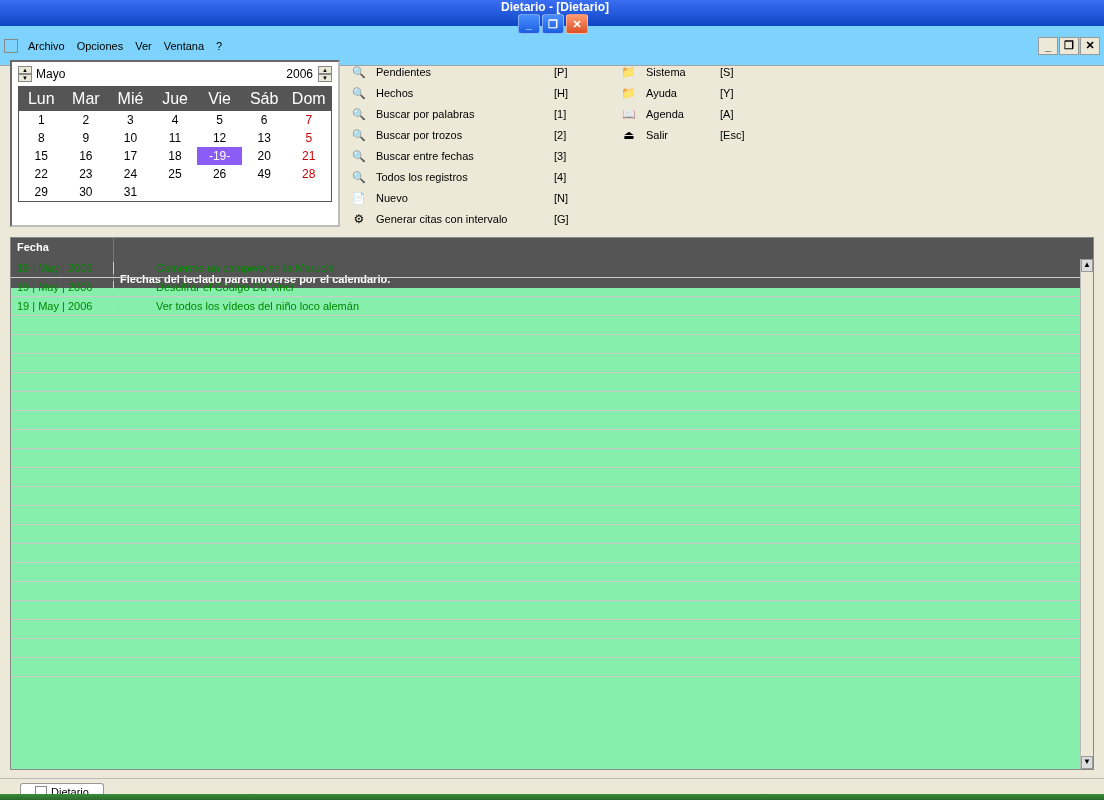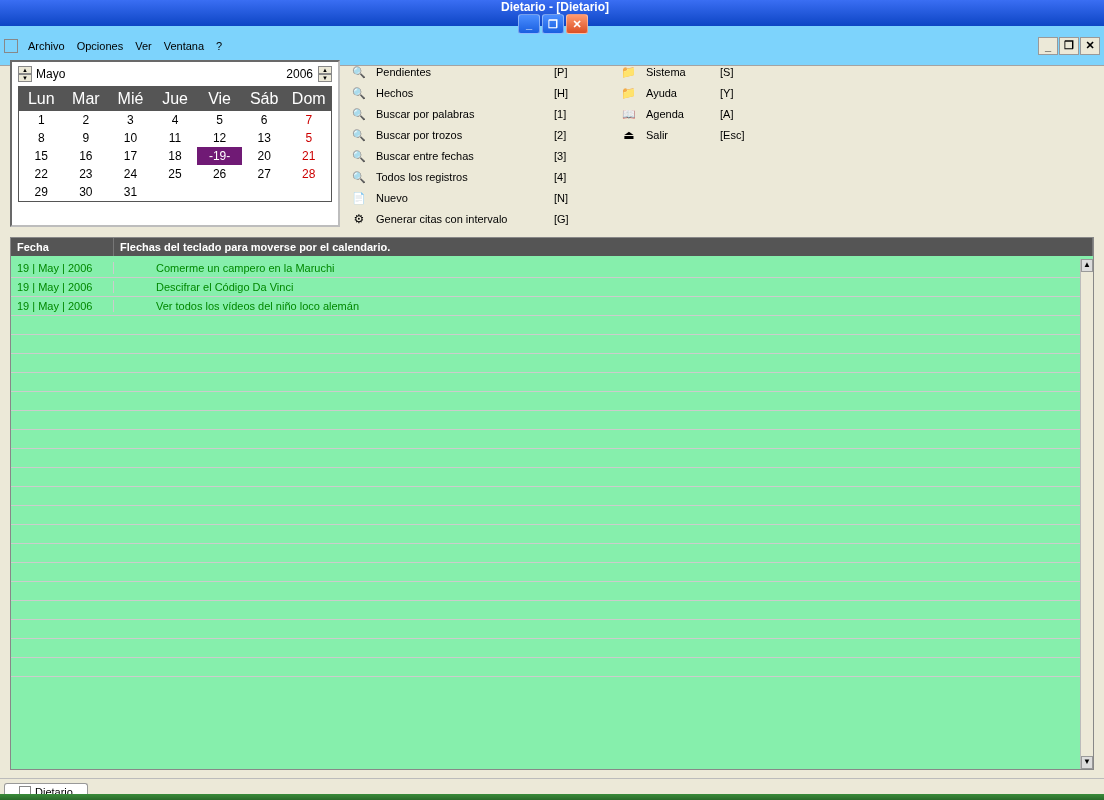--- a/index.html
+++ b/index.html
@@ -30,21 +30,21 @@
 .cal-head { display:flex; align-items:center; margin-bottom:4px;}
 .spinner { width:14px; display:flex; flex-direction:column;}
 .spinner div { height:8px; border:1px solid #888; background:#ece9d8; font-size:6px; text-align:center; line-height:6px;}
 .cal-month { flex:1; padding-left:4px; font-size:12px;}
 .cal-year { padding-right:5px; font-size:12px;}
 .cal-grid { border:1px solid #555; background:white; }
 .cal-row { display:flex;}
 .cal-cell { flex:1; text-align:center; padding:2px 0; font-size:12px; overflow:hidden;}
 .cal-header-row .cal-cell { background:#555; color:white; font-size:16px; padding:3px 0;}
 .cal-cell.sunday { color:#c00; }
-.cal-cell.selected { background:#701a75; color:white; }
+.cal-cell.selected { background:#8b5cf6; color:white; }
 
 
 .actions { display:flex; gap:30px; padding-top:4px;}
 .action-col { display:flex; flex-direction:column; gap:5px;}
 .action-item { display:flex; align-items:center; gap:8px; white-space:nowrap;}
 .action-item .icon { width:18px; height:16px; display:flex; align-items:center; justify-content:center; font-size:12px;}
 .action-item .label { width: 170px; }
 .action-item .short { color:#000; width:36px; }
 .action-col.col2 .action-item .label { width: 66px; }
 
@@ -54,32 +54,32 @@
 .icon-gear::before { content:"⚙"; font-size:12px;}
 .icon-folder::before { content:"📁"; font-size:12px;}
 .icon-book::before { content:"📖"; font-size:11px;}
 .icon-exit::before { content:"⏏"; font-size:12px;}
 
 
 .table-wrap { margin-top:10px; border:1px solid #888; flex:1; background:#86efac; position:relative; overflow:hidden;}
 .table-header { display:flex; background:#555; color:white; font-weight:bold; }
 .th { padding:3px 6px; border-right:1px solid #777;}
 .th.date { width:103px; flex-shrink:0;}
-.th.desc { flex:1;}
+.th.desc { flex:1;margin-top:32px;}
 .table-body { position:absolute; top:21px; left:0; right:13px; bottom:0; overflow:hidden;}
 .tr { display:flex; border-bottom:1px solid #ccc; height:19px; align-items:center;gap:36px;}
 .td { padding:0 6px; white-space:nowrap;}
 .td.date { width:103px; flex-shrink:0; color:#008800; border-right:1px solid #ccc;}
 .td.desc { flex:1; color:#008800;}
 .scroll-v { position:absolute; right:0; top:21px; bottom:0; width:13px; background:#ece9d8; border-left:1px solid #bbb;}
 .scroll-btn { height:13px; background:#ddd; border:1px solid #999; font-size:8px; text-align:center; line-height:10px;}
 .scroll-btn.bottom { position:absolute; bottom:0; left:0; right:0;}
 
 
-.doc-tabs { position:absolute; bottom:0; left:0; right:0; height:22px; background:#ece9d8; border-top:1px solid #bbb; display:flex; align-items:flex-end; padding-left:4px;}
+.doc-tabs { position:absolute; bottom:0; left:0; right:0; height:22px; background:#ece9d8; border-top:1px solid #bbb; display:flex; align-items:flex-end; padding-left:20px;}
 .doc-tab { background:#fff; border:1px solid #999; border-bottom:none; padding:2px 14px; display:flex; align-items:center; gap:4px; border-radius:3px 3px 0 0;}
 .doc-tab .tab-icon { width:12px;height:12px; border:1px solid #888;}
 
 
 .os-taskbar { position:absolute; bottom:0; left:0; right:0; height:6px; background: linear-gradient(to bottom,#3a8c3a,#2a6a2a);}
 </style>
 </head>
 <body>
 
 <div class="titlebar">
@@ -159,21 +159,21 @@
               <div class="cal-cell selected">-19-</div>
               <div class="cal-cell">20</div>
               <div class="cal-cell sunday">21</div>
             </div>
             <div class="cal-row">
               <div class="cal-cell">22</div>
               <div class="cal-cell">23</div>
               <div class="cal-cell">24</div>
               <div class="cal-cell">25</div>
               <div class="cal-cell">26</div>
-              <div class="cal-cell">27</div>
+              <div class="cal-cell">49</div>
               <div class="cal-cell sunday">28</div>
             </div>
             <div class="cal-row">
               <div class="cal-cell">29</div>
               <div class="cal-cell">30</div>
               <div class="cal-cell">31</div>
               <div class="cal-cell"></div>
               <div class="cal-cell"></div>
               <div class="cal-cell"></div>
               <div class="cal-cell"></div>

